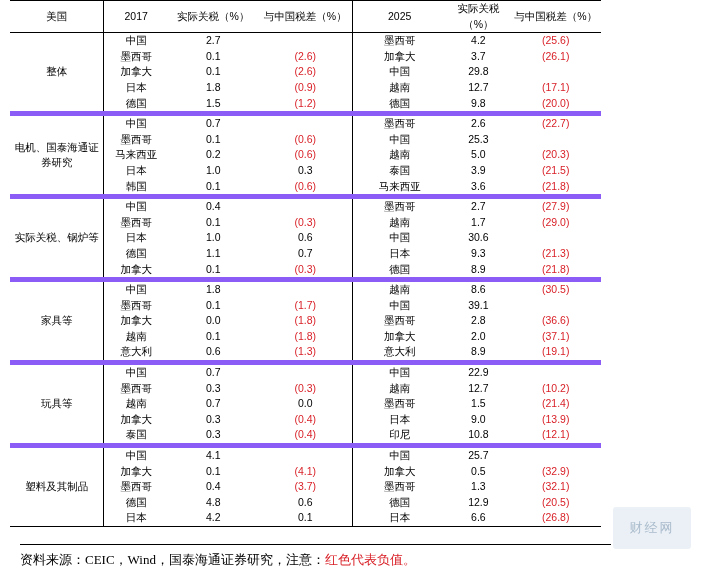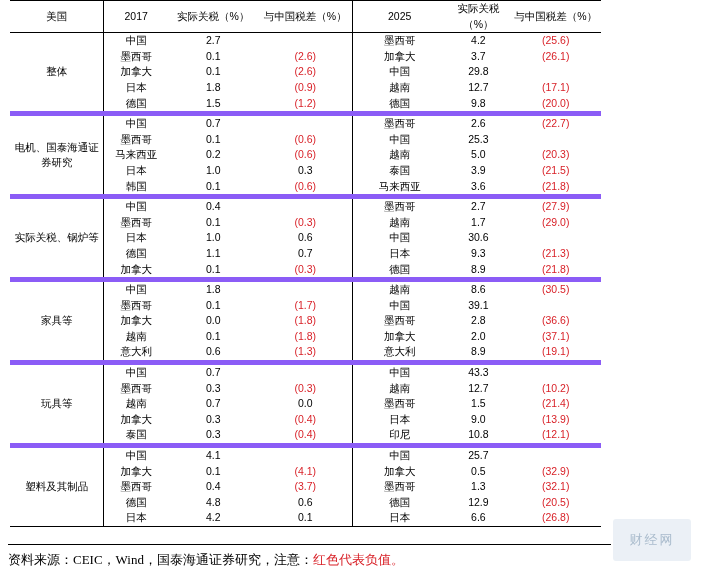--- a/index.html
+++ b/index.html
@@ -61,33 +61,33 @@
   .colG{width:85px;}
   .colH{width:88px;}
   .sep{
     border-left:1px solid #000;
   }
   .footer{
     margin-top:6px;
     border-top:0px;
     font-family:"Liberation Serif","DejaVu Serif",serif;
     font-size:13px;
-    padding:6px 12px 0 8px;
+    padding:6px 12px 0 20px;
     position:absolute;
     left:0;bottom:10px;width:623px;box-sizing:border-box;
   }
   .footer .line{
     border-top:1px solid #000;
     padding-top:6px;
   }
   .footer .red{color:#d81f26;}
   .watermark{
     position:absolute;
     right:14px;
-    bottom:18px;
+    bottom:30px;
     width:78px;height:42px;
     background:#e8eef5;
     opacity:.85;
     border-radius:3px;
     display:flex;align-items:center;justify-content:center;
     color:#9bb0c4;
     font-size:13px;
     letter-spacing:2px;
     font-family:"Liberation Serif","DejaVu Serif",serif;
   }
@@ -281,21 +281,21 @@
           <td class="sep grp">意大利</td>
           <td class="grp">8.9</td>
           <td class="neg grp">(19.1)</td>
         </tr>
         <tr>
           <td rowspan="5" class="cat grp">玩具等</td>
           <td class="sep">中国</td>
           <td class="">0.7</td>
           <td class=""></td>
           <td class="sep">中国</td>
-          <td class="">43.3</td>
+          <td class="">22.9</td>
           <td class=""></td>
         </tr>
         <tr>
           <td class="sep">墨西哥</td>
           <td class="">0.3</td>
           <td class="neg">(0.3)</td>
           <td class="sep">越南</td>
           <td class="">12.7</td>
           <td class="neg">(10.2)</td>
         </tr>

